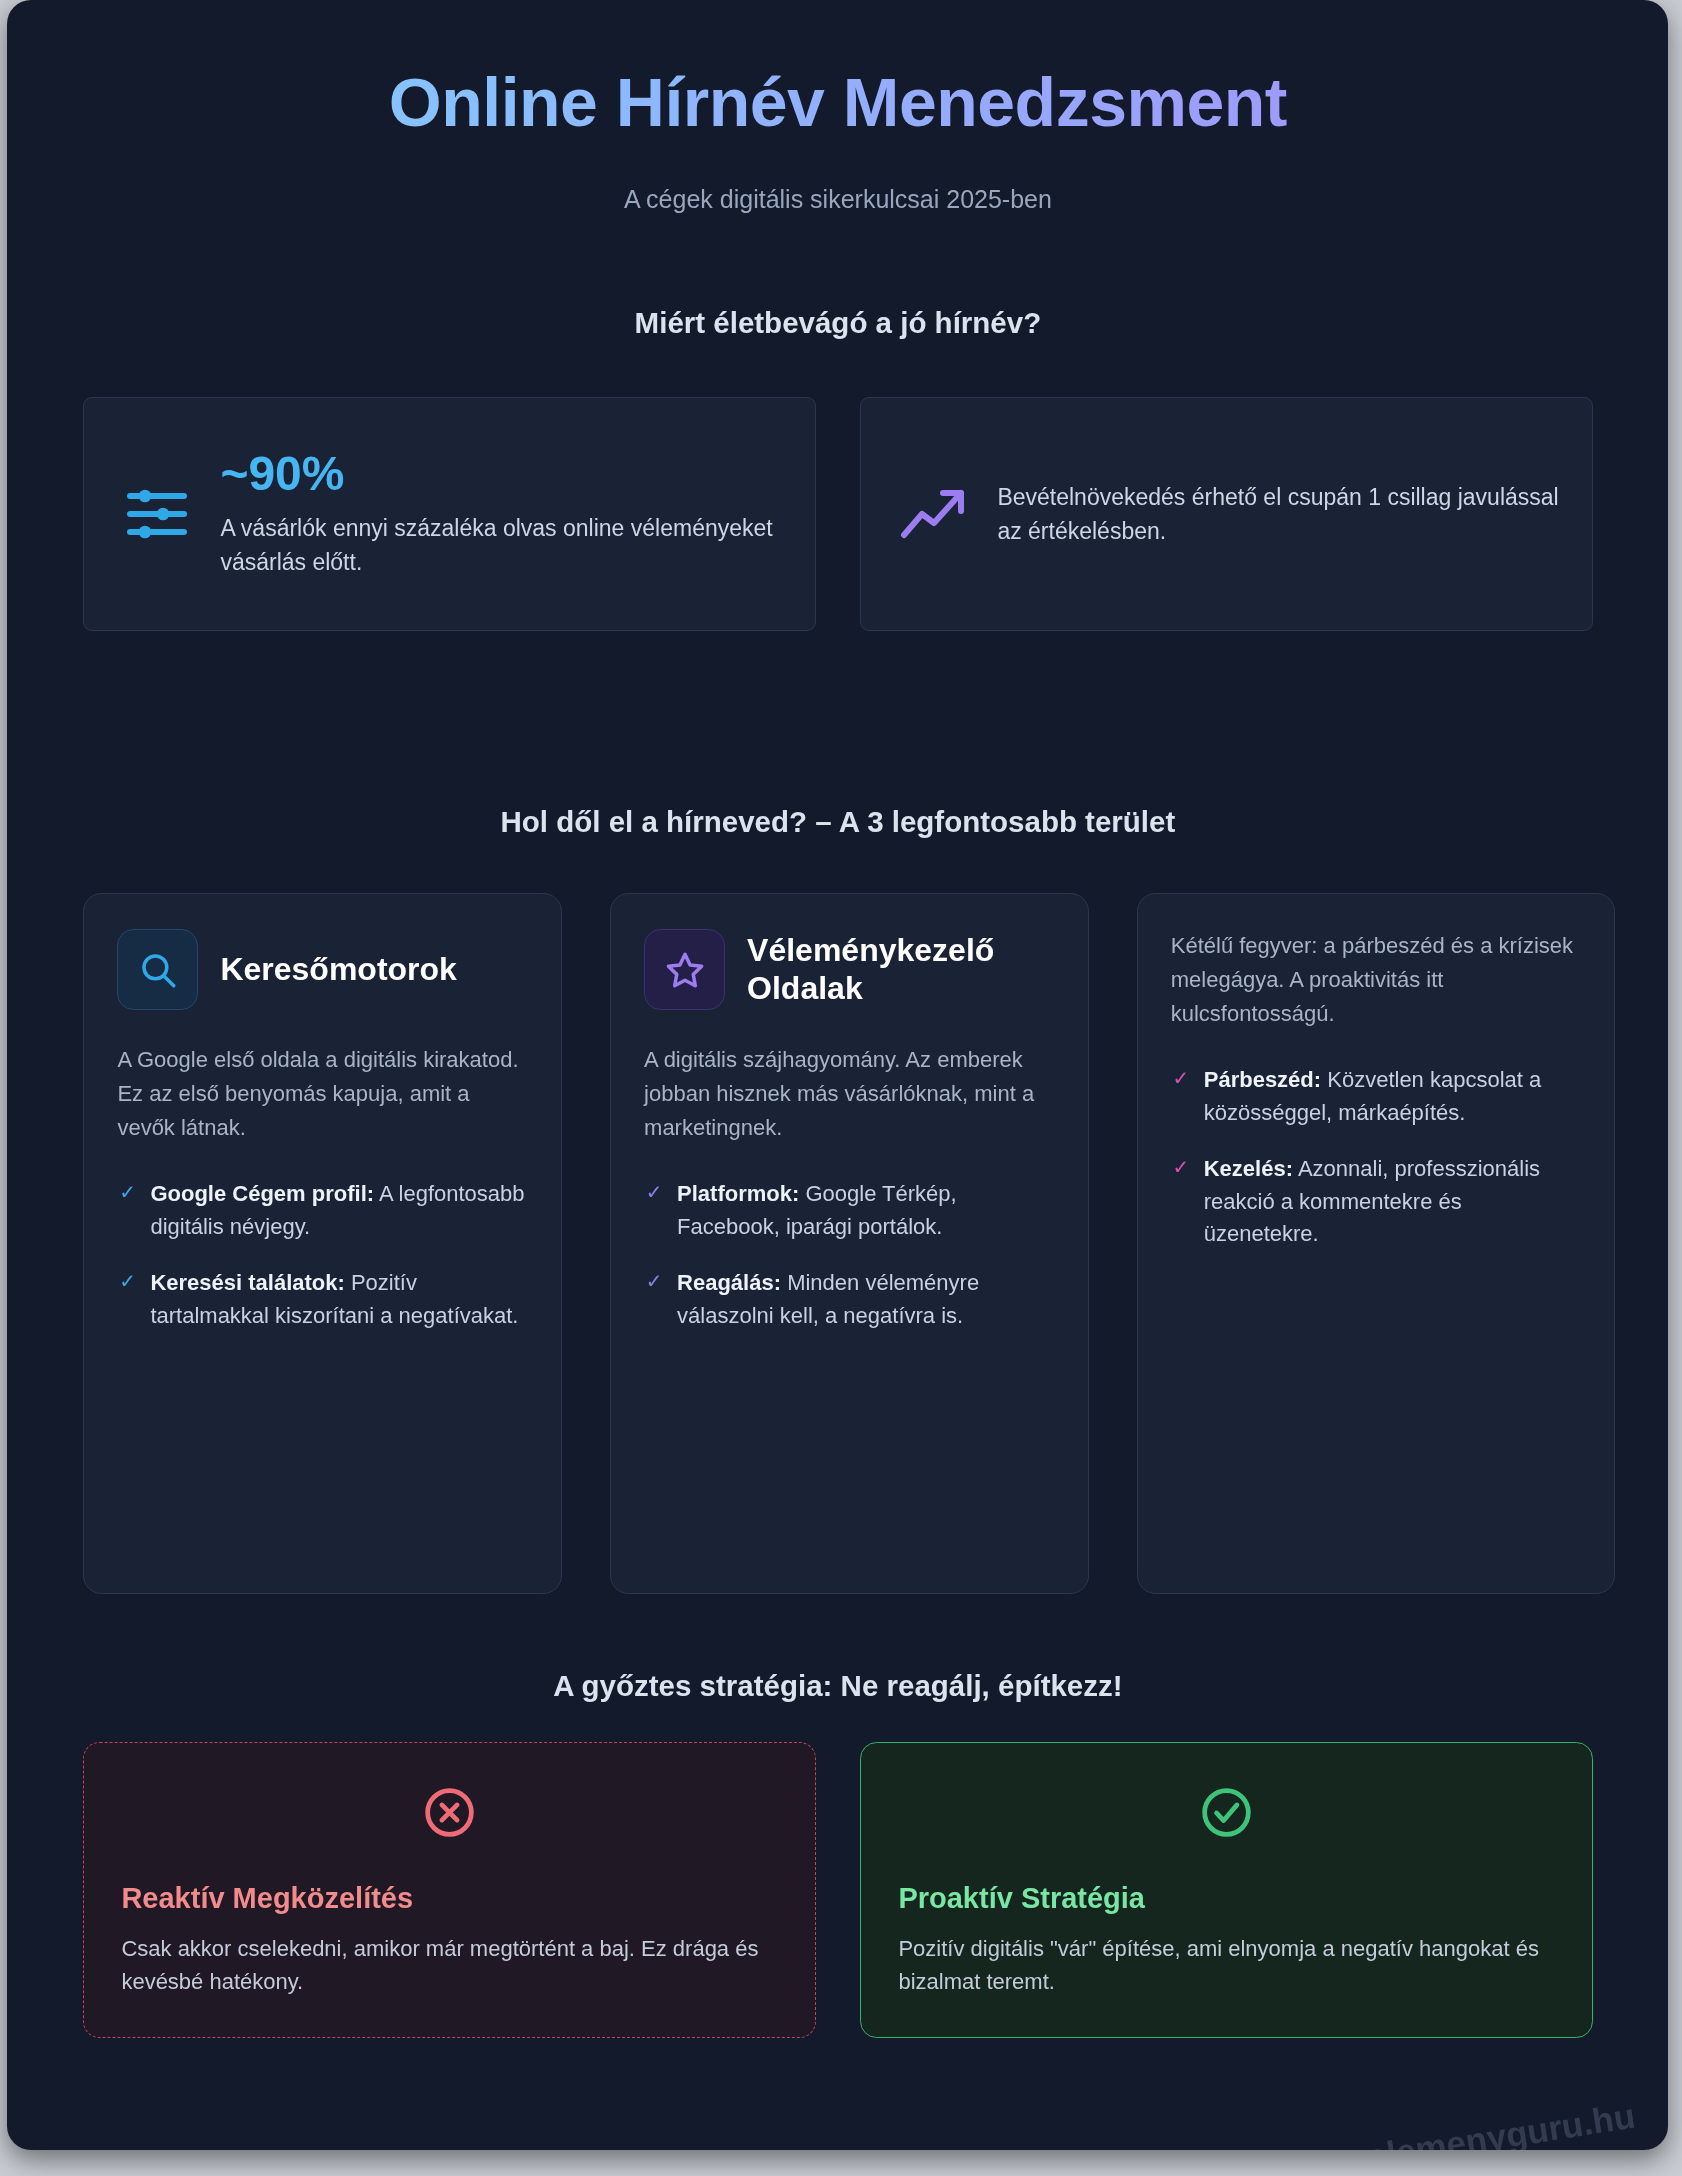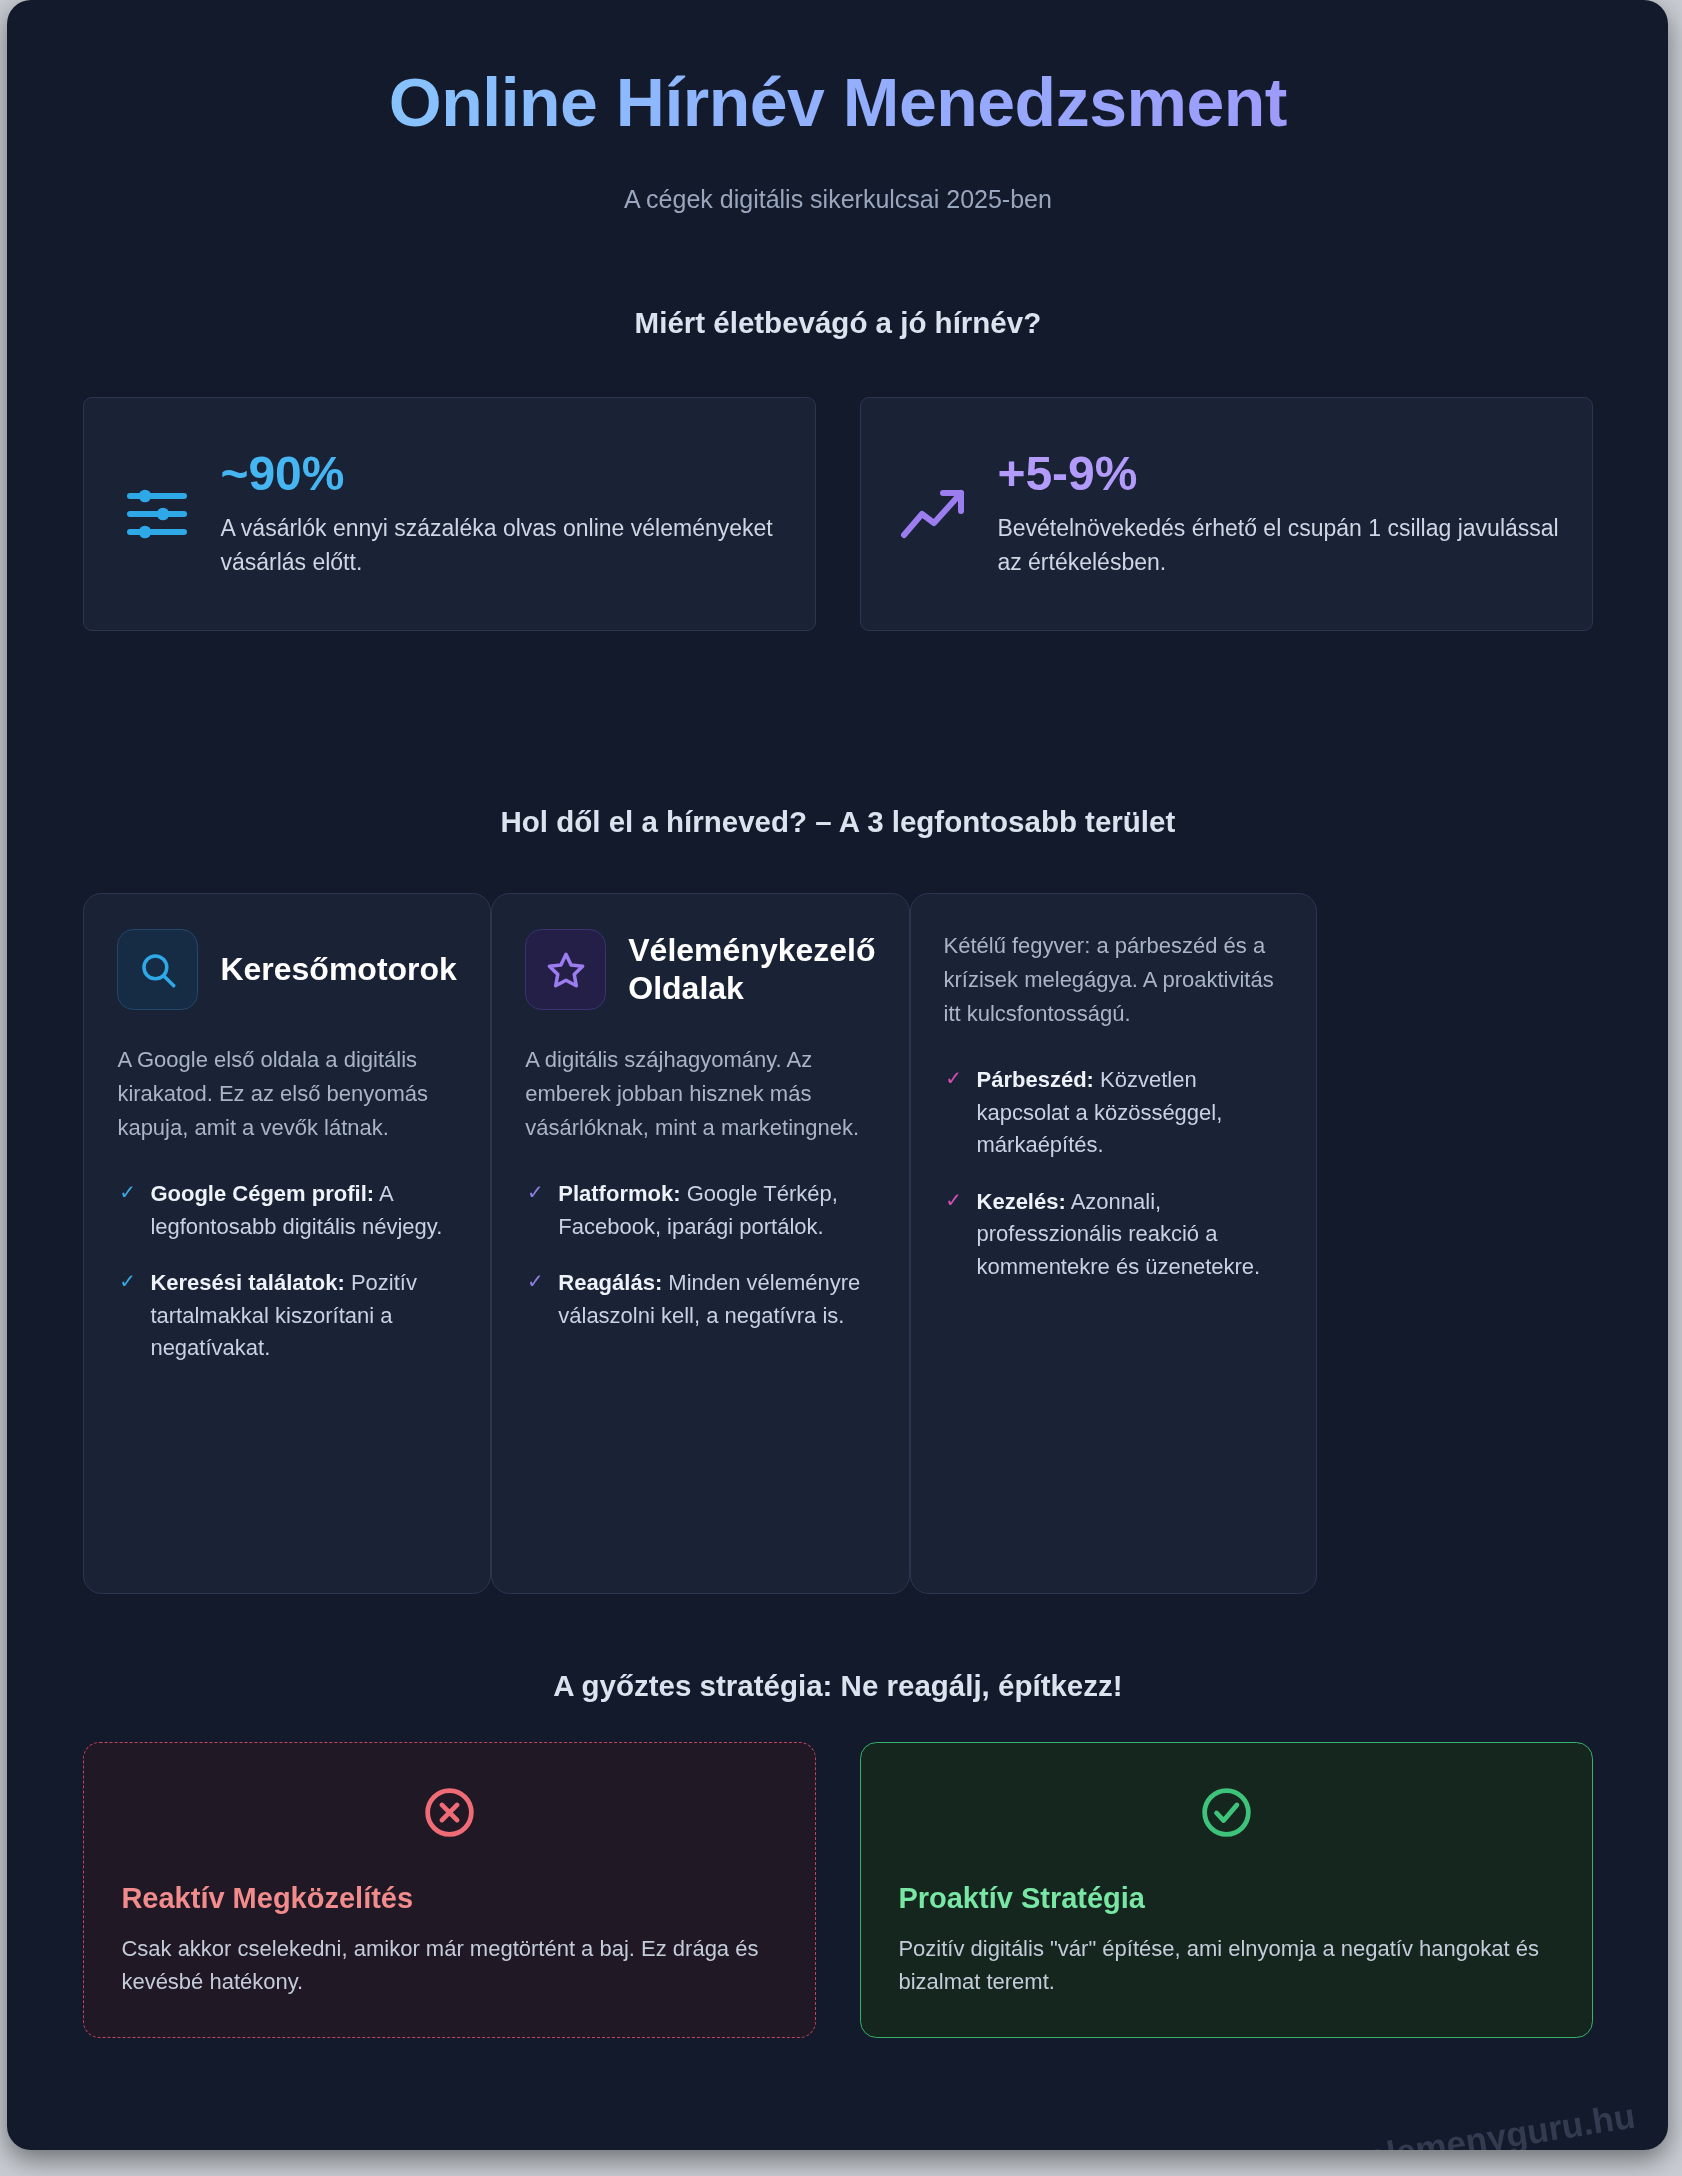--- a/index.html
+++ b/index.html
@@ -114,22 +114,23 @@
     font-size: 23px;
     line-height: 1.48;
     color: #cfd6e4;
   }
 
   
   .pillar-row {
     position: absolute;
     left: 76px;
     top: 893px;
-    width: 1234px;
-    display: flex;
+    width: 1532px;
+    display: flex;
+    gap: 48px;
   }
   .pillar {
     flex: 1 1 0;
     box-sizing: border-box;
     width: 471px;
     background: #1a2235;
     border: 0.9px solid #2c3650;
     border-radius: 18.5px;
     padding: 35px 33px 31px 33px;
     min-height: 701px;
@@ -264,21 +265,20 @@
         </div>
 
         <div class="stat-card">
           <div class="stat-icon">
             <svg width="72" height="72" viewBox="0 0 24 24" fill="none" stroke="#9b7df0" stroke-width="2" stroke-linecap="round" stroke-linejoin="round">
               <polyline points="2,19 8,12 12,15 21,5"></polyline>
               <polyline points="15,5 21,5 21,11"></polyline>
             </svg>
           </div>
           <div class="stat-body">
-            <div class="stat-num purple">+5-9%</div>
             <div class="stat-text">Bevételnövekedés érhető el csupán 1 csillag javulással az értékelésben.</div>
           </div>
         </div>
 
       </div>
 
       <div class="sec-head" id="head-where">Hol dől el a hírneved? – A 3 legfontosabb terület</div>
 
       <div class="pillar-row">
 

